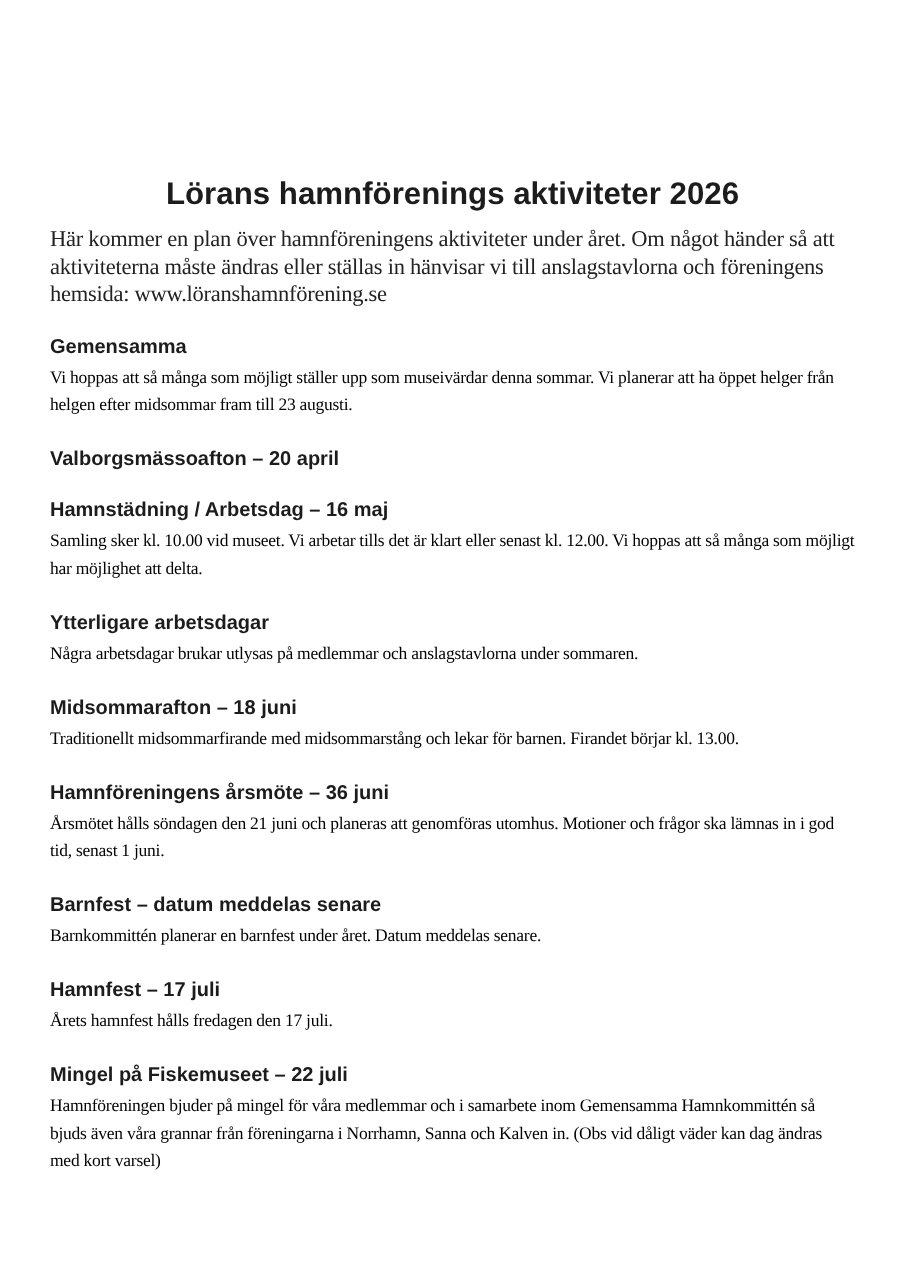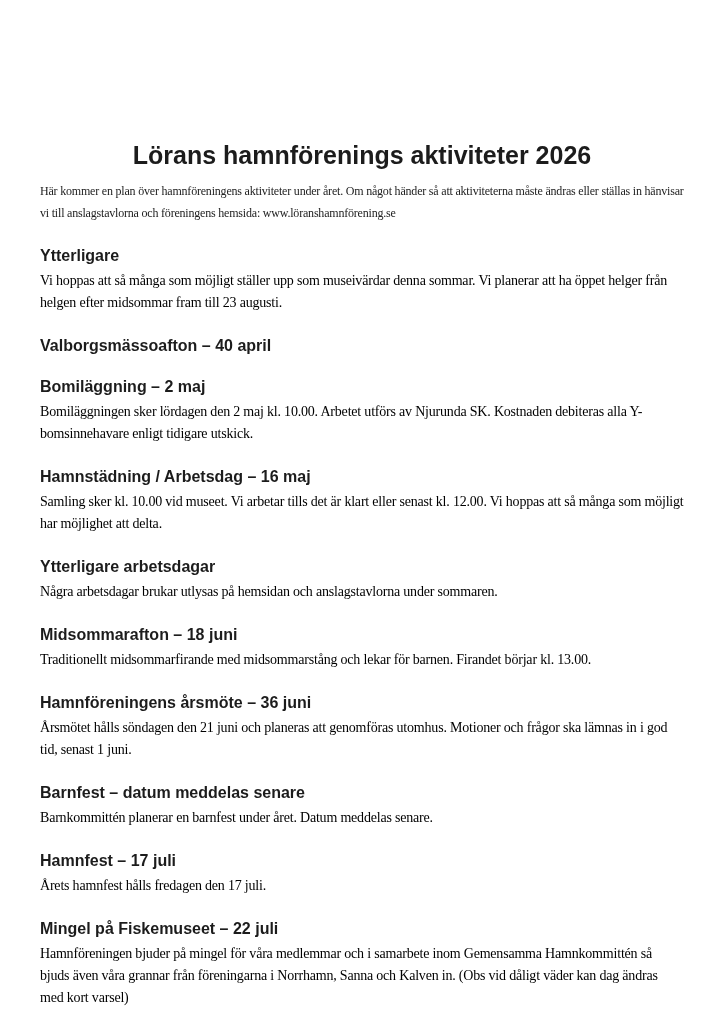--- a/index.html
+++ b/index.html
@@ -29,21 +29,21 @@
     font-family: "Liberation Sans", "DejaVu Sans", sans-serif;
     font-weight: 700;
     font-size: 25px;
     line-height: 30px;
     color: #1c1c1c;
     letter-spacing: 0;
   }
   .intro {
     margin: 0 0 2px 0;
     font-family: "Liberation Serif", "DejaVu Serif", serif;
-    font-size: 12px;
+    font-size: 18px;
     letter-spacing: -0.2px;
     line-height: 22px;
     color: #222222;
   }
   .section h2 {
     margin: 22px 0 5px 0;
     font-family: "Liberation Sans", "DejaVu Sans", sans-serif;
     font-weight: 700;
     font-size: 16px;
     line-height: 19px;
@@ -60,41 +60,37 @@
 </style>
 </head>
 <body>
 
 <div class="page">
   <div class="content">
     <h1 class="doc-title">Lörans hamnförenings aktiviteter 2026</h1>
     <p class="intro">Här kommer en plan över hamnföreningens aktiviteter under året. Om något händer så att aktiviteterna måste ändras eller ställas in hänvisar vi till anslagstavlorna och föreningens hemsida: www.löranshamnförening.se</p>
     <div id="sections">
   <div class="section">
-    <h2>Ytterligare</h2>
+    <h2>Gemensamma</h2>
     <p>Vi hoppas att så många som möjligt ställer upp som museivärdar denna sommar. Vi planerar att ha öppet helger från helgen efter midsommar fram till 23 augusti.</p>
   </div>
 
   <div class="section">
-    <h2>Valborgsmässoafton – 40 april</h2>
+    <h2>Valborgsmässoafton – 20 april</h2>
   </div>
 
-  <div class="section">
-    <h2>Bomiläggning – 2 maj</h2>
-    <p>Bomiläggningen sker lördagen den 2 maj kl. 10.00. Arbetet utförs av Njurunda SK. Kostnaden debiteras alla Y-bomsinnehavare enligt tidigare utskick.</p>
-  </div>
 
   <div class="section">
     <h2>Hamnstädning / Arbetsdag – 16 maj</h2>
     <p>Samling sker kl. 10.00 vid museet. Vi arbetar tills det är klart eller senast kl. 12.00. Vi hoppas att så många som möjligt har möjlighet att delta.</p>
   </div>
 
   <div class="section">
     <h2>Ytterligare arbetsdagar</h2>
-    <p>Några arbetsdagar brukar utlysas på hemsidan och anslagstavlorna under sommaren.</p>
+    <p>Några arbetsdagar brukar utlysas på medlemmar och anslagstavlorna under sommaren.</p>
   </div>
 
   <div class="section">
     <h2>Midsommarafton – 18 juni</h2>
     <p>Traditionellt midsommarfirande med midsommarstång och lekar för barnen. Firandet börjar kl. 13.00.</p>
   </div>
 
   <div class="section">
     <h2>Hamnföreningens årsmöte – 36 juni</h2>
     <p>Årsmötet hålls söndagen den 21 juni och planeras att genomföras utomhus. Motioner och frågor ska lämnas in i god tid, senast 1 juni.</p>

